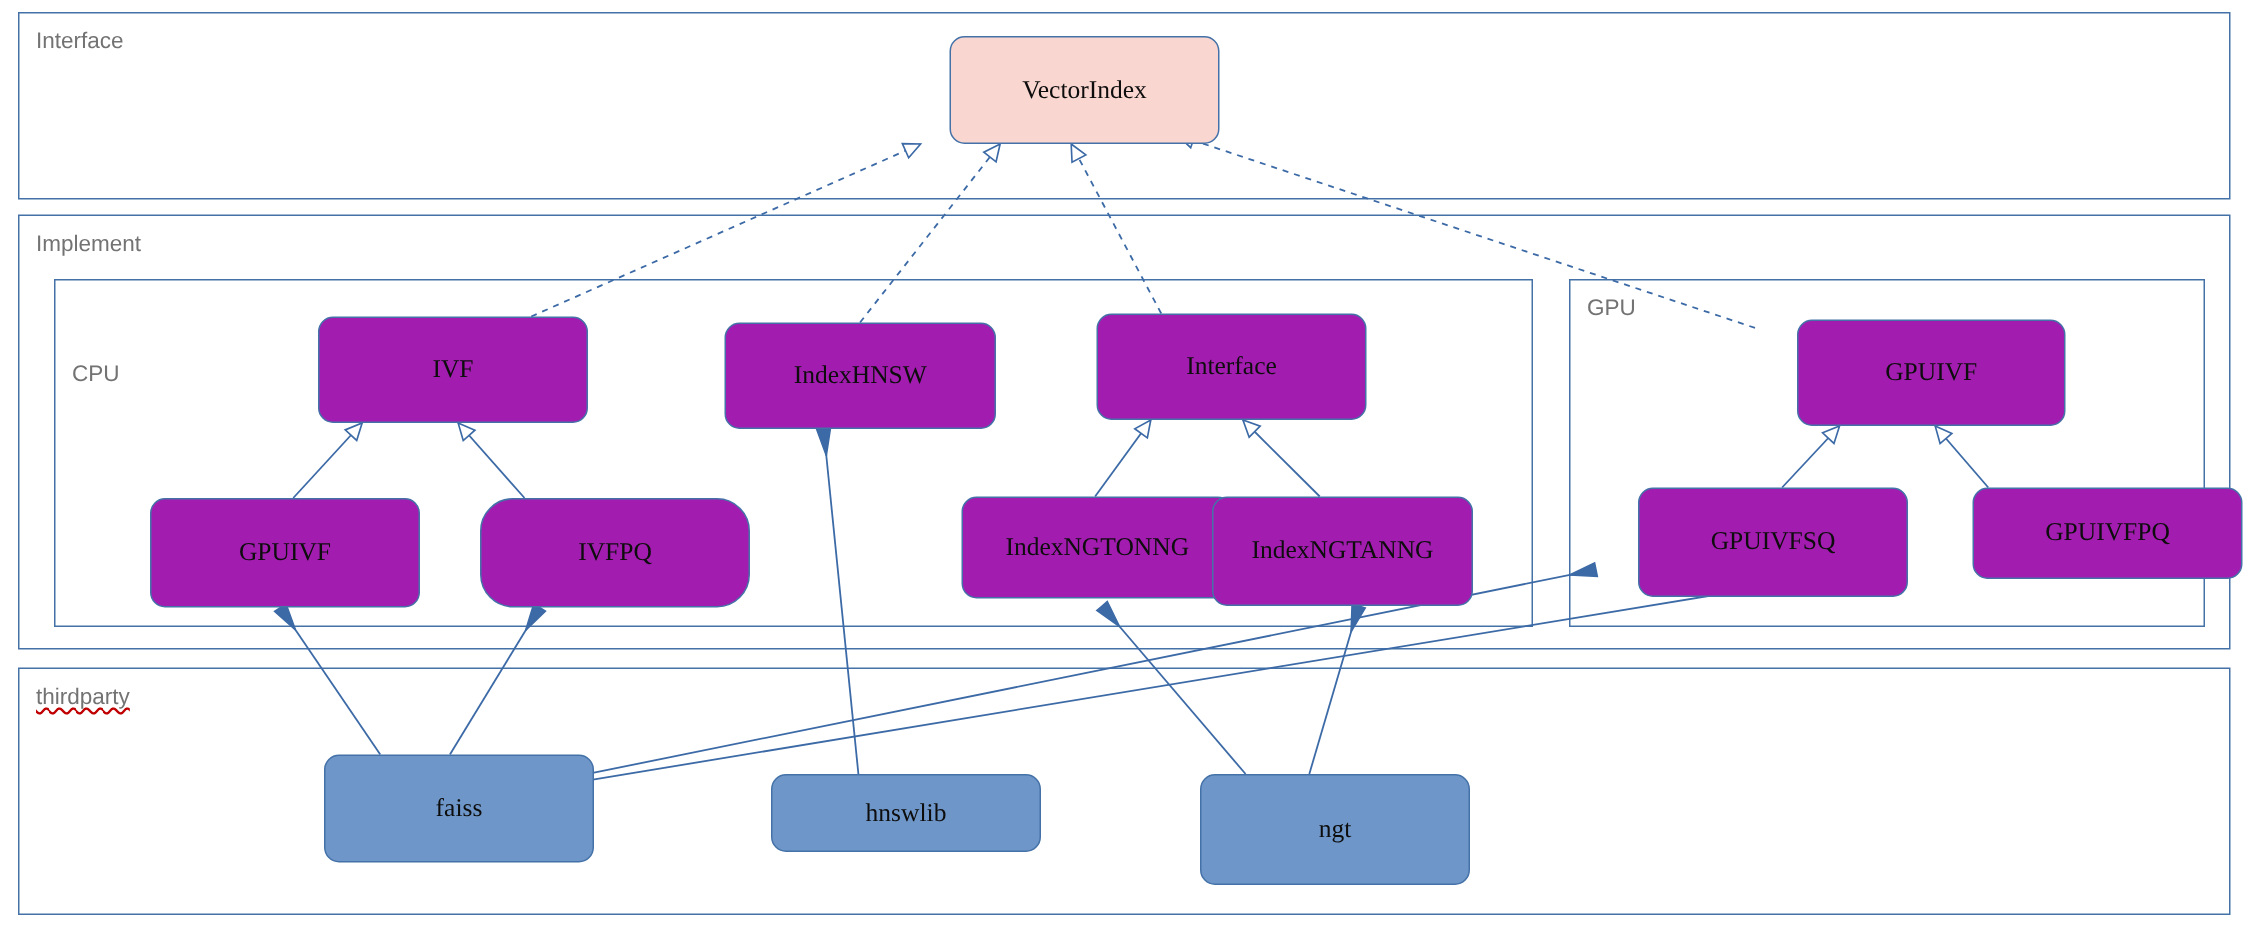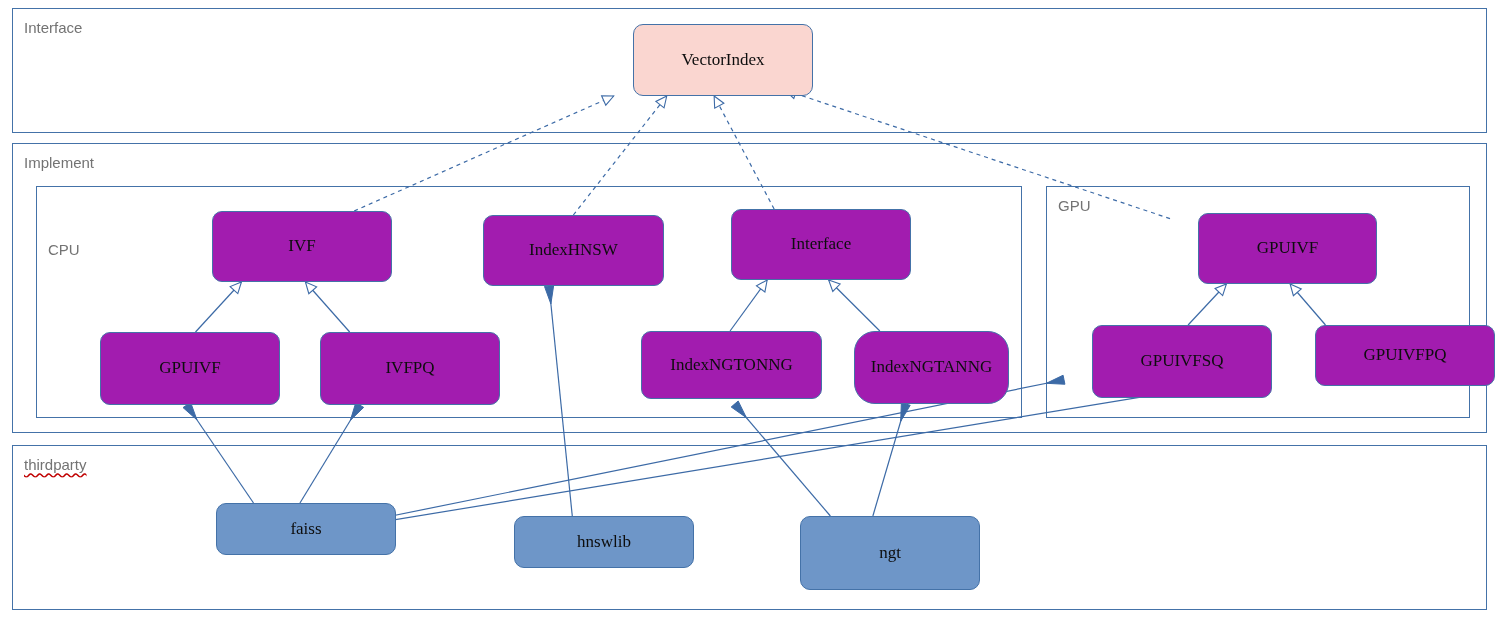--- a/index.html
+++ b/index.html
@@ -132,36 +132,36 @@
       </div>
       <div class="node impl" style="left: 703px; top: 209px; width: 180px; height: 71px;">
         <span>Interface</span>
       </div>
       <div class="node impl" style="left: 1170px; top: 213px; width: 179px; height: 71px;">
         <span>GPUIVF</span>
       </div>
       <div class="node impl" style="left: 72px; top: 332px; width: 180px; height: 73px;">
         <span>GPUIVF</span>
       </div>
-      <div class="node impl" style="left: 292px; top: 332px; width: 180px; height: 73px;">
+      <div class="node impl" style="left: 292px; top: 332px; width: 180px; height: 73px; border-radius: 22px;">
         <span>IVFPQ</span>
       </div>
       <div class="node impl" style="left: 613px; top: 331px; width: 181px; height: 68px;">
         <span>IndexNGTONNG</span>
       </div>
-      <div class="node impl" style="left: 826px; top: 331px; width: 155px; height: 73px; border-radius: 21px;">
+      <div class="node impl" style="left: 780px; top: 331px; width: 174px; height: 73px;">
         <span>IndexNGTANNG</span>
       </div>
       <div class="node impl" style="left: 1064px; top: 325px; width: 180px; height: 73px;">
         <span>GPUIVFSQ</span>
       </div>
       <div class="node impl" style="left: 1287px; top: 325px; width: 180px; height: 61px;">
         <span>GPUIVFPQ</span>
       </div>
-      <div class="node third" style="left: 188px; top: 503px; width: 180px; height: 52px;">
+      <div class="node third" style="left: 188px; top: 503px; width: 180px; height: 72px;">
         <span>faiss</span>
       </div>
       <div class="node third" style="left: 486px; top: 516px; width: 180px; height: 52px;">
         <span>hnswlib</span>
       </div>
       <div class="node third" style="left: 772px; top: 516px; width: 180px; height: 74px;">
         <span>ngt</span>
       </div>
     </div>
 

